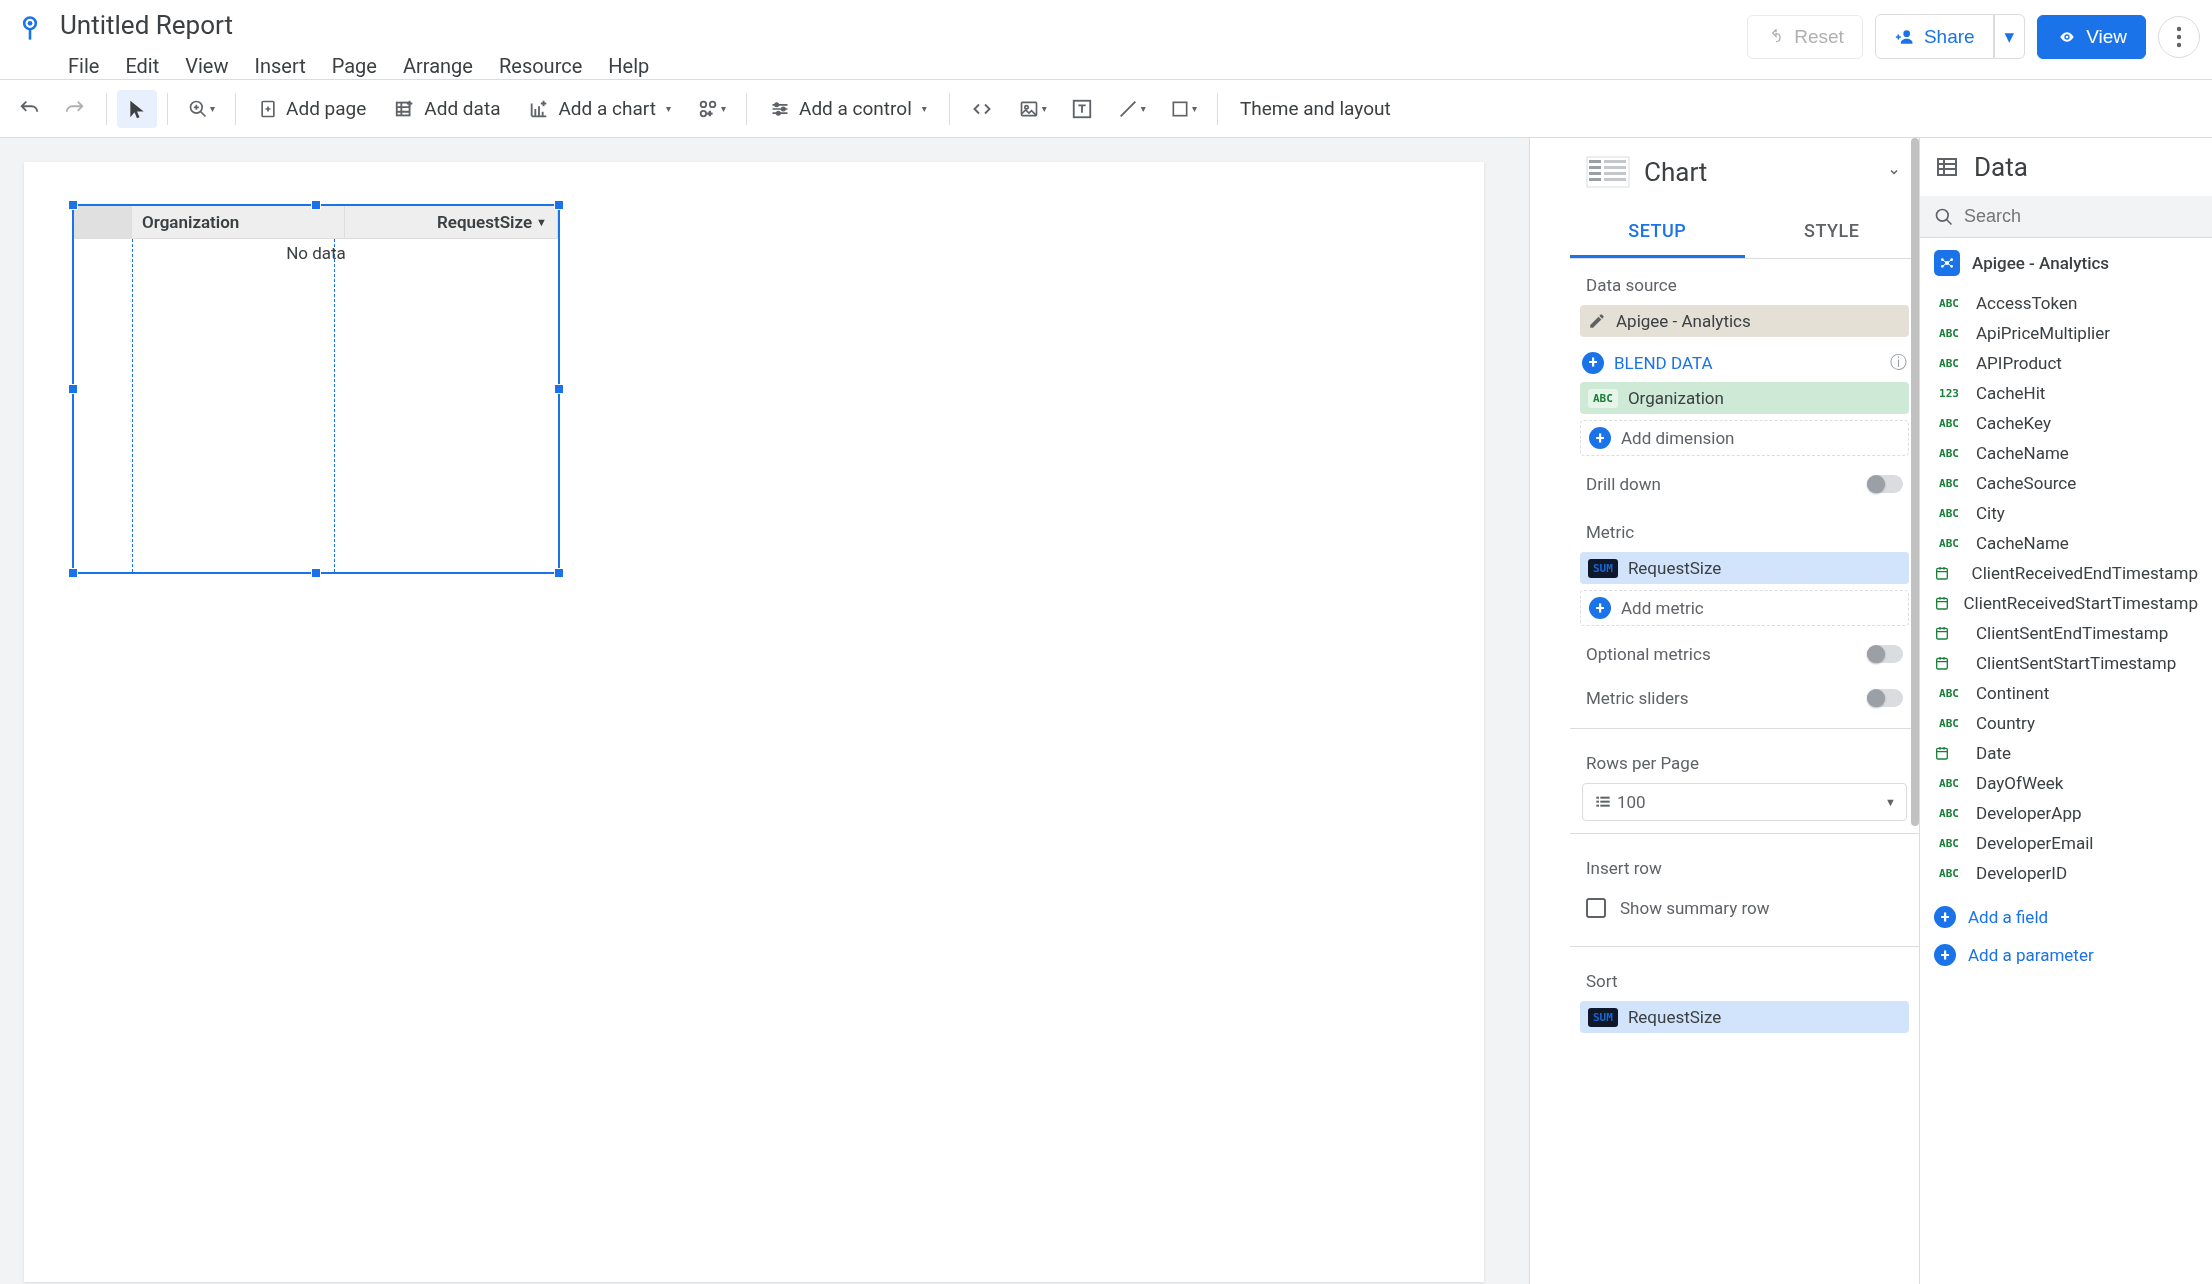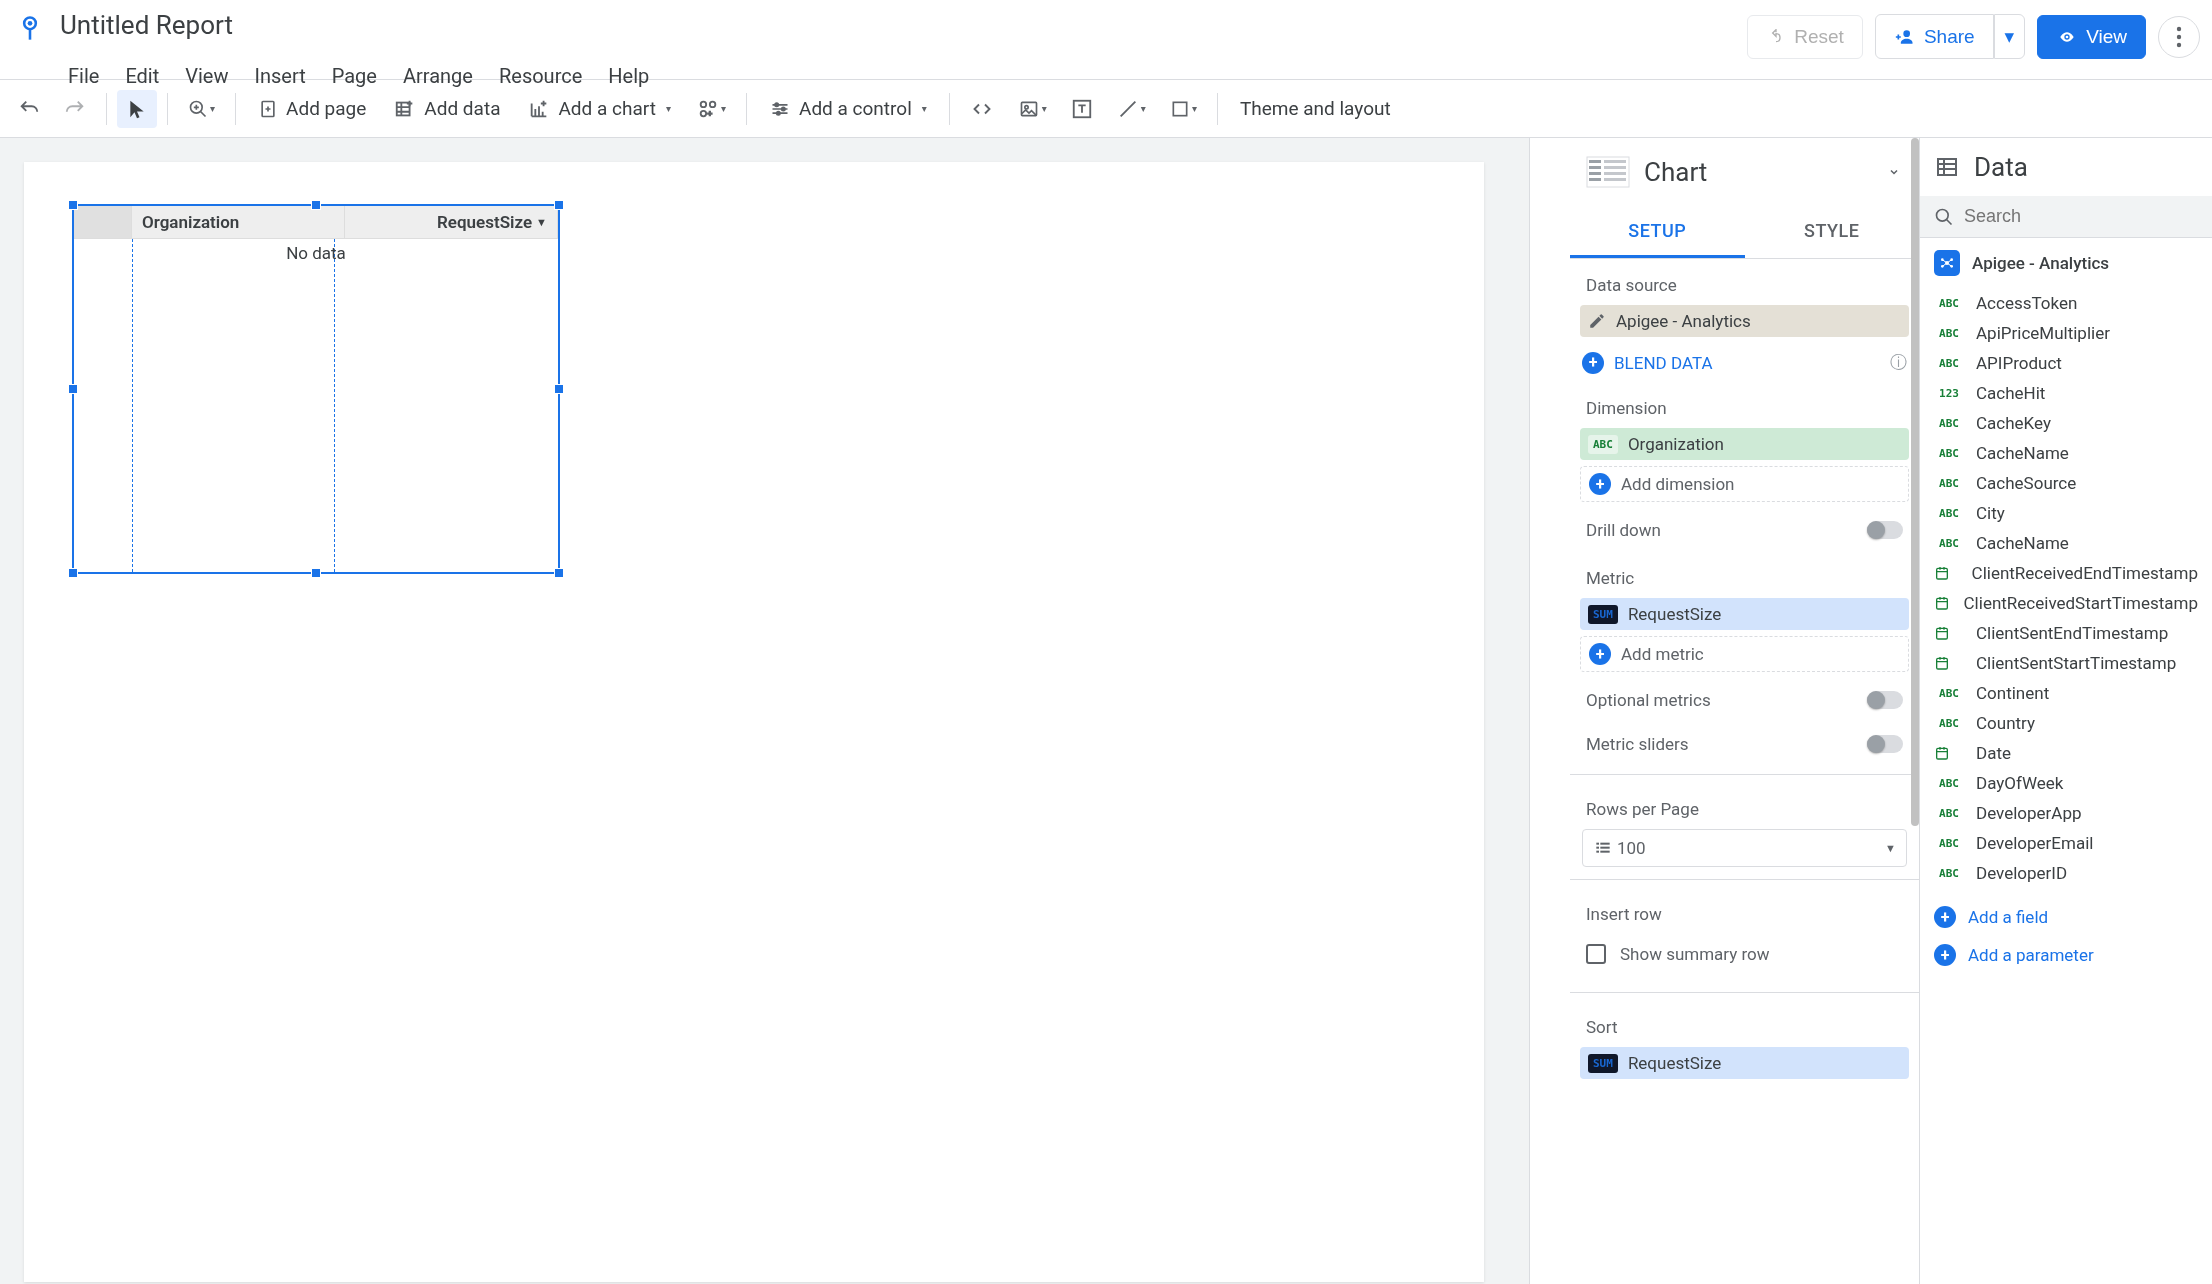--- a/index.html
+++ b/index.html
@@ -3,21 +3,21 @@
 <meta charset="utf-8">
 <style>
   * { box-sizing: border-box; margin: 0; padding: 0; }
   body { font-family: 'Google Sans', Roboto, Arial, sans-serif; font-size: 13px; color: #3c4043; background: #fff; overflow: hidden; width: 2212px; height: 1284px; }
   
   
   .header { display: flex; align-items: flex-start; padding: 8px 12px 0 12px; height: 80px; border-bottom: 1px solid #dadce0; }
   .logo { width: 36px; height: 36px; margin-right: 8px; margin-top: 2px; display: flex; align-items: center; justify-content: center; }
   .header-left { flex: 1; }
   .title { font-size: 26px; color: #3c4043; font-weight: 400; padding: 2px 4px; }
-  .menubar { display: flex; gap: 2px; margin-top: 16px; }
+  .menubar { display: flex; gap: 2px; margin-top: 6px; }
   .menubar-item { padding: 6px 12px; cursor: pointer; border-radius: 4px; font-size: 20px; color: #3c4043; }
   .header-right { display: flex; align-items: center; gap: 12px; padding-top: 6px; }
   .btn { display: inline-flex; align-items: center; gap: 8px; padding: 10px 18px; border-radius: 6px; border: 1px solid #dadce0; background: #fff; font-size: 19px; cursor: pointer; color: #5f6368; }
   .btn.disabled { color: #b0b0b0; border-color: #e8eaed; }
   .btn-share { color: #1a73e8; border-color: #dadce0; }
   .btn-share-drop { border-left: none; padding: 10px 10px; color: #1a73e8; }
   .btn-primary { background: #1a73e8; color: #fff; border-color: #1a73e8; font-weight: 500; }
   .dots-btn { width: 42px; height: 42px; border-radius: 50%; border: 1px solid #dadce0; display: flex; align-items: center; justify-content: center; cursor: pointer; color:#5f6368; }
   
   
@@ -356,21 +356,20 @@
               </svg>
             </span>
           <span>Apigee - Analytics</span>
         </div>
         <div class="link-row">
           <span class="plus-circle">+</span>
           <span style="font-weight:400">BLEND DATA</span>
           <span class="info">ⓘ</span>
         </div>
 
-        <div class="section-label">Dimension</div>
         <div class="chip chip-dim">
           <span class="chip-badge badge-abc">ABC</span>
           <span>Organization</span>
         </div>
         <div class="chip-add">
           <span class="plus-circle">+</span>
           <span>Add dimension</span>
         </div>
 
         <div class="toggle-row">

